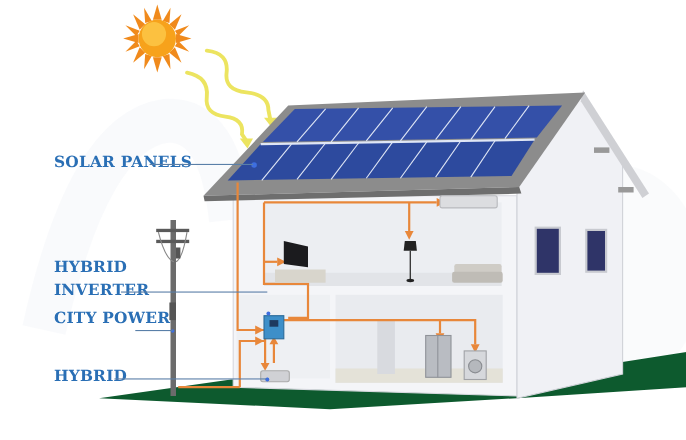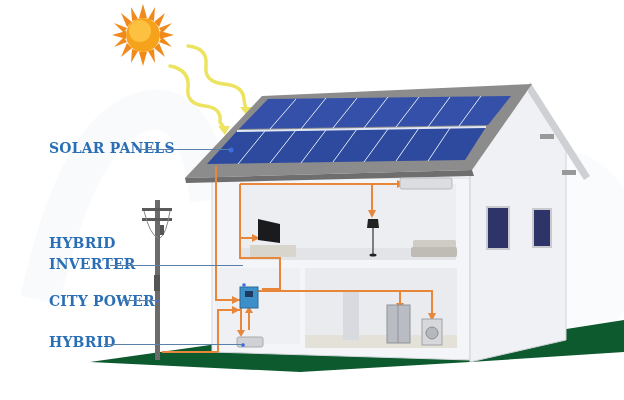--- a/index.html
+++ b/index.html
@@ -166,17 +166,17 @@
   <circle cx="243" cy="345" r="1.5" fill="#3d6ee0"></circle>
 </svg>
 
 <div class="label" style="left:49px;top:142px;">SOLAR PANELS</div>
 <div class="leader" style="left:136px;top:149px;width:94px;"></div>
 
 <div class="label" style="left:49px;top:237px;">HYBRID</div>
 <div class="label" style="left:49px;top:258px;">INVERTER</div>
 <div class="leader" style="left:110px;top:265px;width:133px;"></div>
 
-<div class="label" style="left:49px;top:295px;">CITY POWER</div>
+<div class="label" style="left:49px;top:284px;">CITY POWER</div>
 <div class="leader" style="left:123px;top:300px;width:34px;"></div>
 
 <div class="label" style="left:49px;top:336px;">HYBRID</div>
 <div class="leader" style="left:104px;top:344px;width:138px;"></div>
 
 </body></html>

